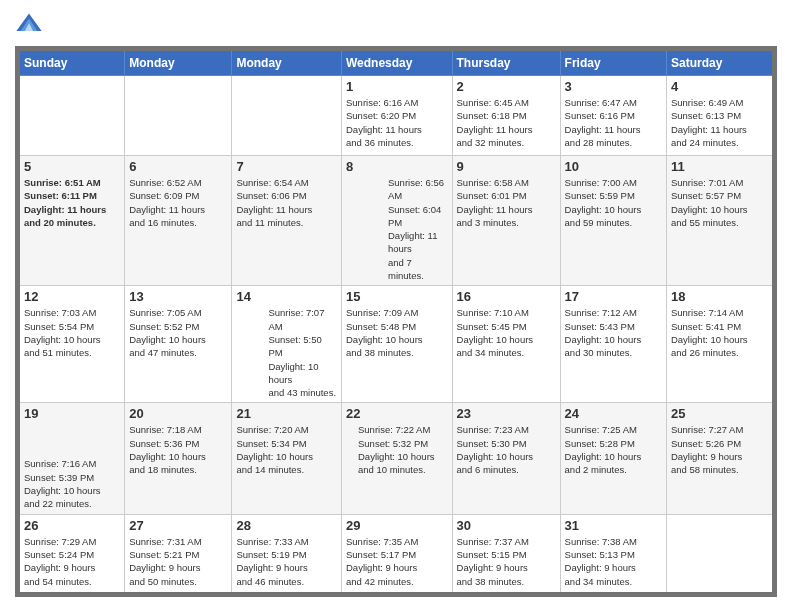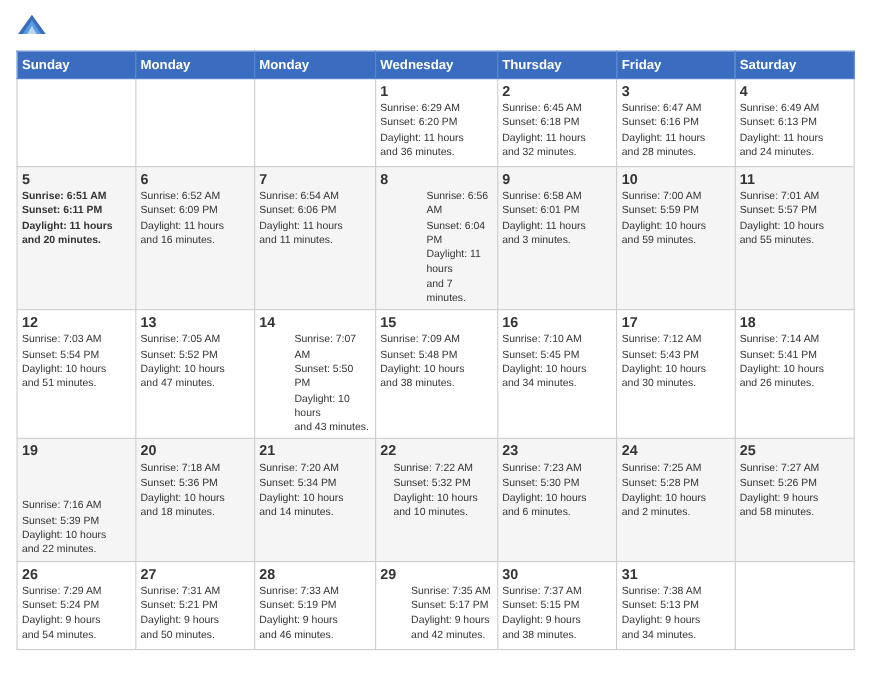--- a/index.html
+++ b/index.html
@@ -53,21 +53,21 @@
       font-weight: normal;
       color: #333;
     }
     .location {
       font-size: 14px;
       color: #555;
     }
     .calendar {
       width: 100%;
       border-collapse: collapse;
-      border: 1px solid #737373;
+      border: 5px solid #737373;
     }
     .calendar th {
       background: #3a6dbf;
       color: #fff;
       font-size: 12px;
       font-weight: bold;
       padding: 5px 4px;
       border: 1px solid #5a85cf;
       text-align: left;
     }
@@ -137,21 +137,21 @@
           <th>Saturday</th>
         </tr>
     </thead>
     <tbody id="calendar-body">
     <tr class="row-white">
           <td class="empty-cell"></td>
           <td class="empty-cell"></td>
           <td class="empty-cell"></td>
           <td>
             <span class="day-number">1</span>
-            <div class="day-info" style="white-space: pre-line;">Sunrise: 6:29 AM
+            <div class="day-info" style="white-space: pre-line;">Sunrise: 6:16 AM
 Sunset: 6:20 PM
 Daylight: 11 hours
 and 36 minutes.</div>
           </td>
           <td>
             <span class="day-number">2</span>
             <div class="day-info" style="white-space: pre-line;">Sunrise: 6:45 AM
 Sunset: 6:18 PM
 Daylight: 11 hours
 and 32 minutes.</div>
@@ -341,21 +341,21 @@
           </td>
           <td>
             <span class="day-number">28</span>
             <div class="day-info" style="white-space: pre-line;">Sunrise: 7:33 AM
 Sunset: 5:19 PM
 Daylight: 9 hours
 and 46 minutes.</div>
           </td>
           <td>
             <span class="day-number">29</span>
-            <div class="day-info" style="white-space: pre-line; margin-left: 28px;">Sunrise: 7:35 AM
+            <div class="day-info" style="white-space: pre-line;">Sunrise: 7:35 AM
 Sunset: 5:17 PM
 Daylight: 9 hours
 and 42 minutes.</div>
           </td>
           <td>
             <span class="day-number">30</span>
             <div class="day-info" style="white-space: pre-line;">Sunrise: 7:37 AM
 Sunset: 5:15 PM
 Daylight: 9 hours
 and 38 minutes.</div>

